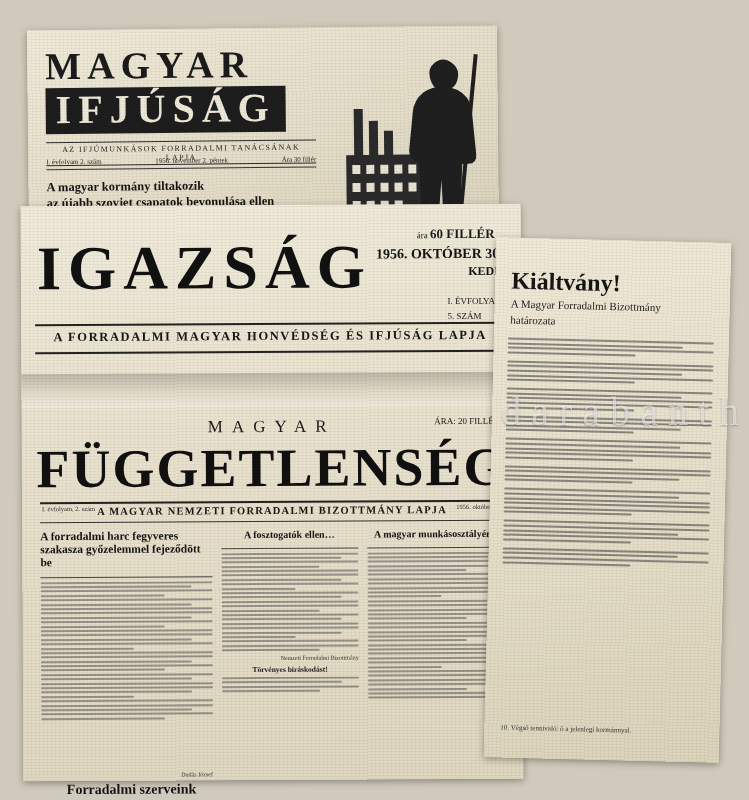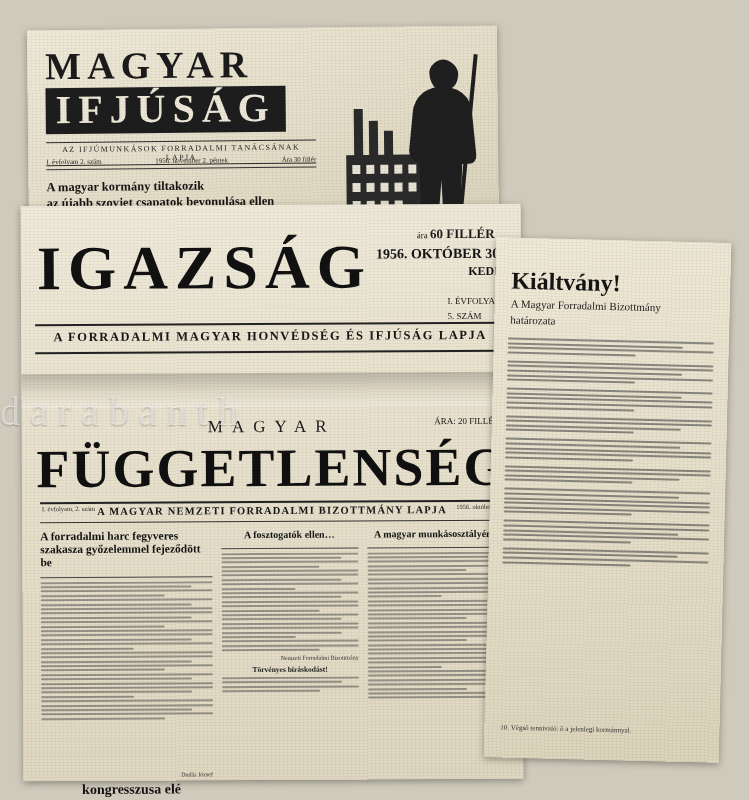--- a/index.html
+++ b/index.html
@@ -125,21 +125,21 @@
   #ki-sub2{position:absolute;left:16px;top:76px;width:205px;font-size:11px;color:#1c1c1c;}
   #ki-body{position:absolute;left:14px;top:100px;width:206px;}
   .kp{margin-bottom:7px;}
   .kl{height:2px;background:#4a4a4a;opacity:.6;margin-bottom:2.6px;border-radius:1px;}
   .kl.s{width:62%;}
   .kl.m{width:85%;}
   #ki-foot{position:absolute;left:16px;bottom:26px;font-size:7px;color:#333;}
 
   
   #watermark{
-    position:absolute;left:0;top:388px;width:749px;text-align:left;
+    position:absolute;left:0;top:388px;width:749px;text-align:right;
     font-size:40px;letter-spacing:10px;color:rgba(255,255,255,.55);
     text-shadow:0 1px 2px rgba(0,0,0,.25);pointer-events:none;font-family:"Liberation Serif",serif;
   }
 </style>
 </head>
 <body>
 
 <div id="scene">
 
   <div class="paper grain" id="sheet-ifjusag">
@@ -340,20 +340,21 @@
             <div class="ln m"></div>
             <div class="ln"></div>
             <div class="ln s"></div>
           <div class="ln"></div>
             <div class="ln"></div>
         </div>
       </div>
     </div>
 
     <div id="banner-bottom">
+      <div>Forradalmi szerveink</div>
       <div>kongresszusa elé</div>
     </div>
 
   </div>
 
   <div class="paper grain" id="sheet-kialtvany">
     <div id="ki-title">Kiáltvány!</div>
     <div id="ki-sub1">A Magyar Forradalmi Bizottmány</div>
     <div id="ki-sub2">határozata</div>
 

